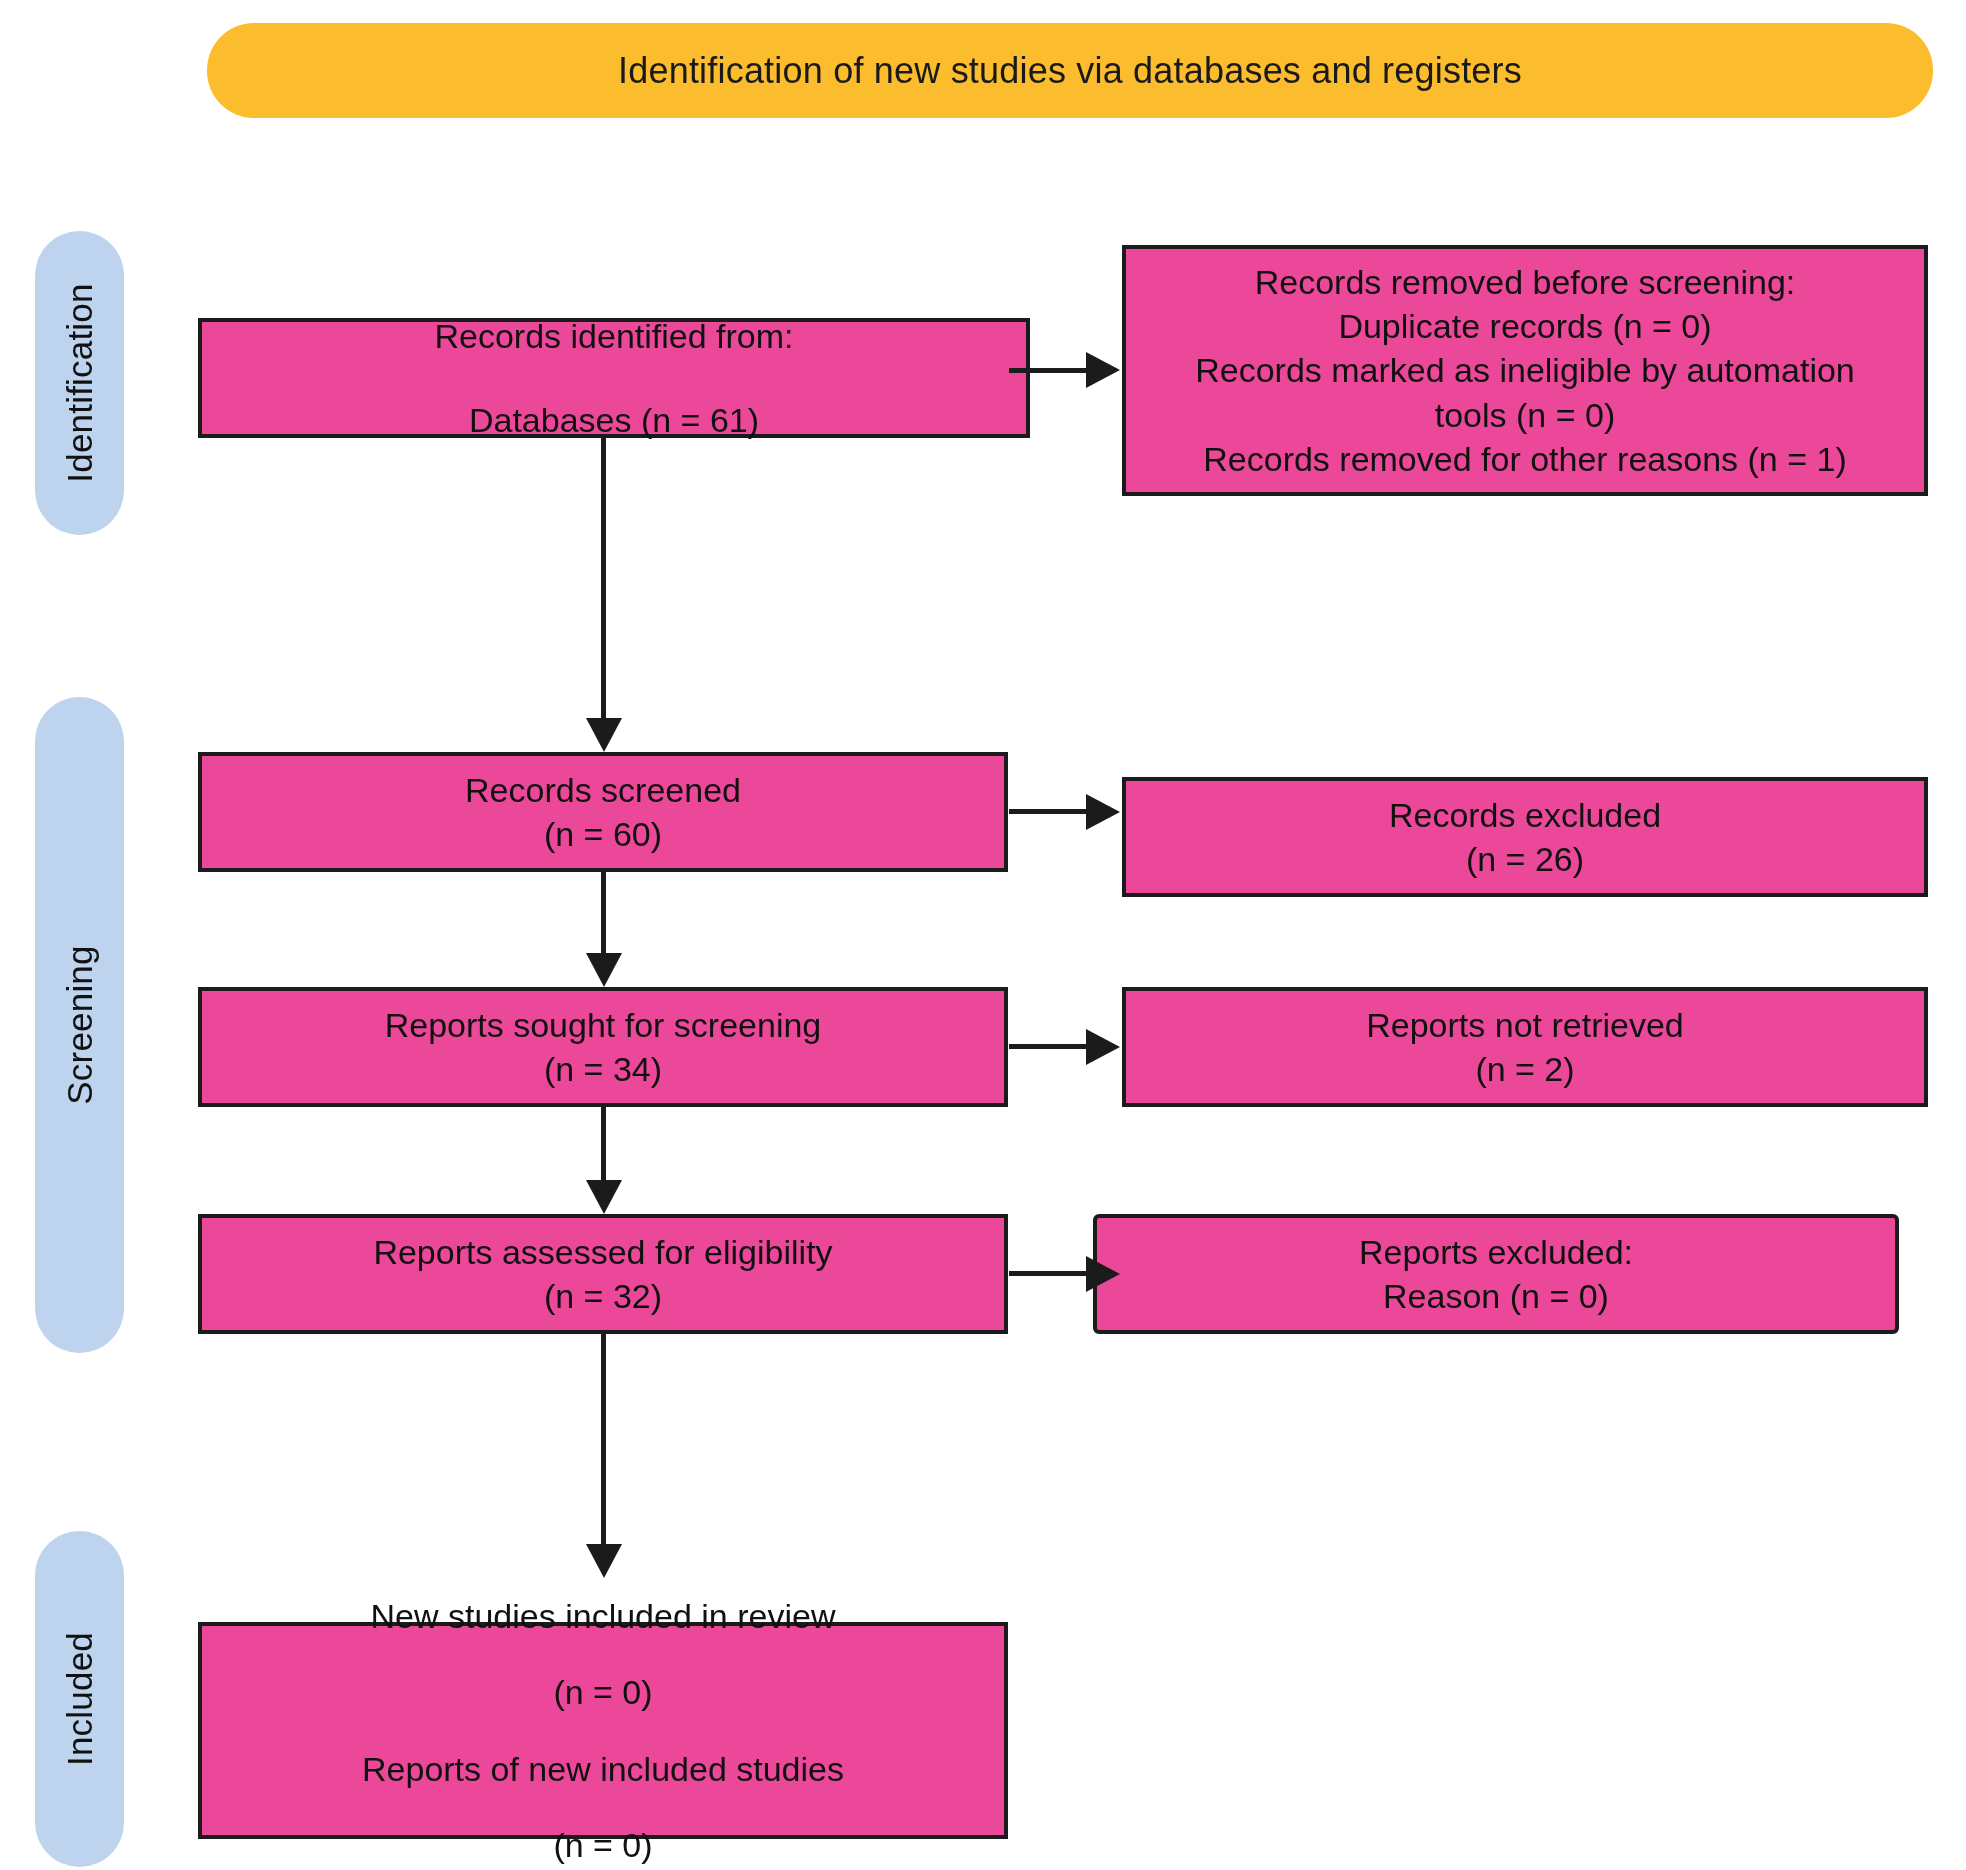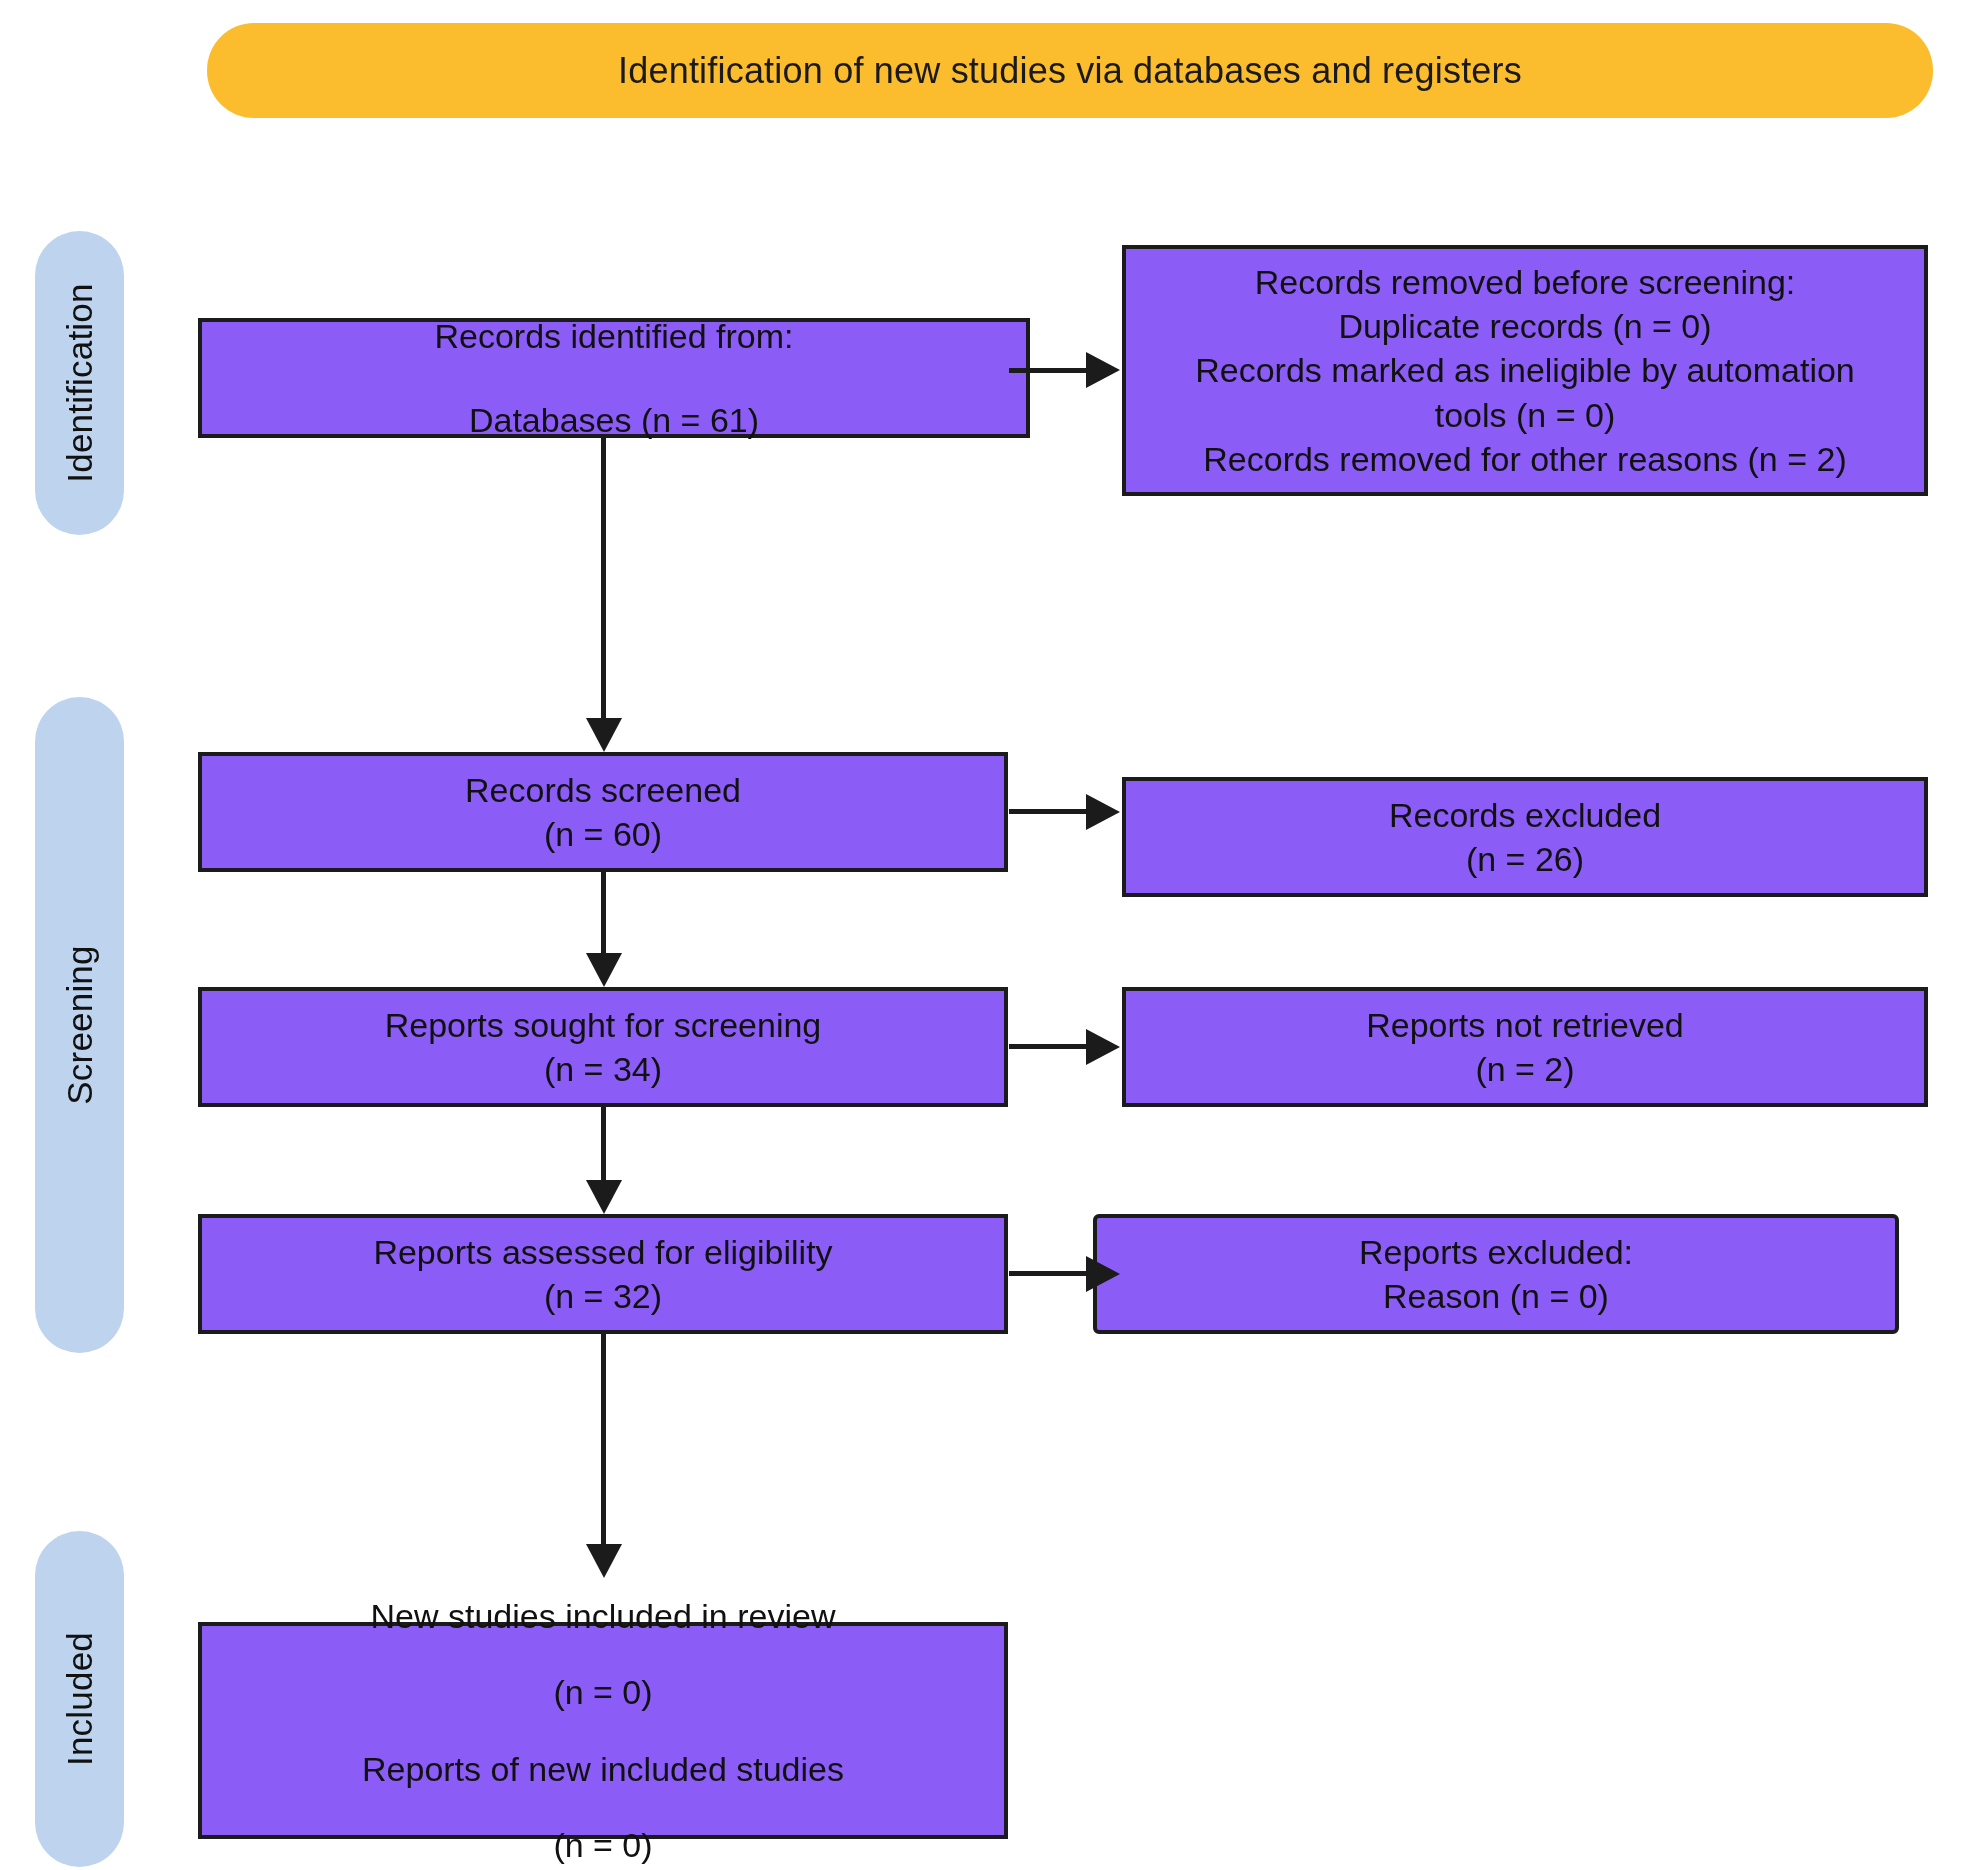--- a/index.html
+++ b/index.html
@@ -60,21 +60,21 @@
   }
   #stage-identification { top: 231px;  height: 304px; }
   #stage-screening     { top: 697px;  height: 656px; }
   #stage-included      { top: 1531px; height: 336px; }
 
   
   .flow-box {
     position: absolute;
     box-sizing: border-box;
     border: 4px solid #1b1b1b;
-    background: #8b5cf6;
+    background: #ec4899;
     display: flex;
     flex-direction: column;
     align-items: center;
     justify-content: center;
     padding: 6.5px 14.6px;
   }
   .flow-line {
     font-size: 34px;
     line-height: 1.30;
     color: #111111;
@@ -166,21 +166,21 @@
   <div class="flow-box" id="box-identified">
     <div class="flow-line">Records identified from:</div>
     <div class="flow-line">Databases (n = 61)</div>
   </div>
 
   <div class="flow-box" id="box-removed">
     <div class="flow-line">Records removed before screening:</div>
     <div class="flow-line">Duplicate records (n = 0)</div>
     <div class="flow-line">Records marked as ineligible by automation</div>
     <div class="flow-line">tools (n = 0)</div>
-    <div class="flow-line">Records removed for other reasons (n = 2)</div>
+    <div class="flow-line">Records removed for other reasons (n = 1)</div>
   </div>
 
   <div class="flow-box" id="box-screened">
     <div class="flow-line">Records screened</div>
     <div class="flow-line">(n = 60)</div>
   </div>
 
   <div class="flow-box" id="box-excluded">
     <div class="flow-line">Records excluded</div>
     <div class="flow-line">(n = 26)</div>

